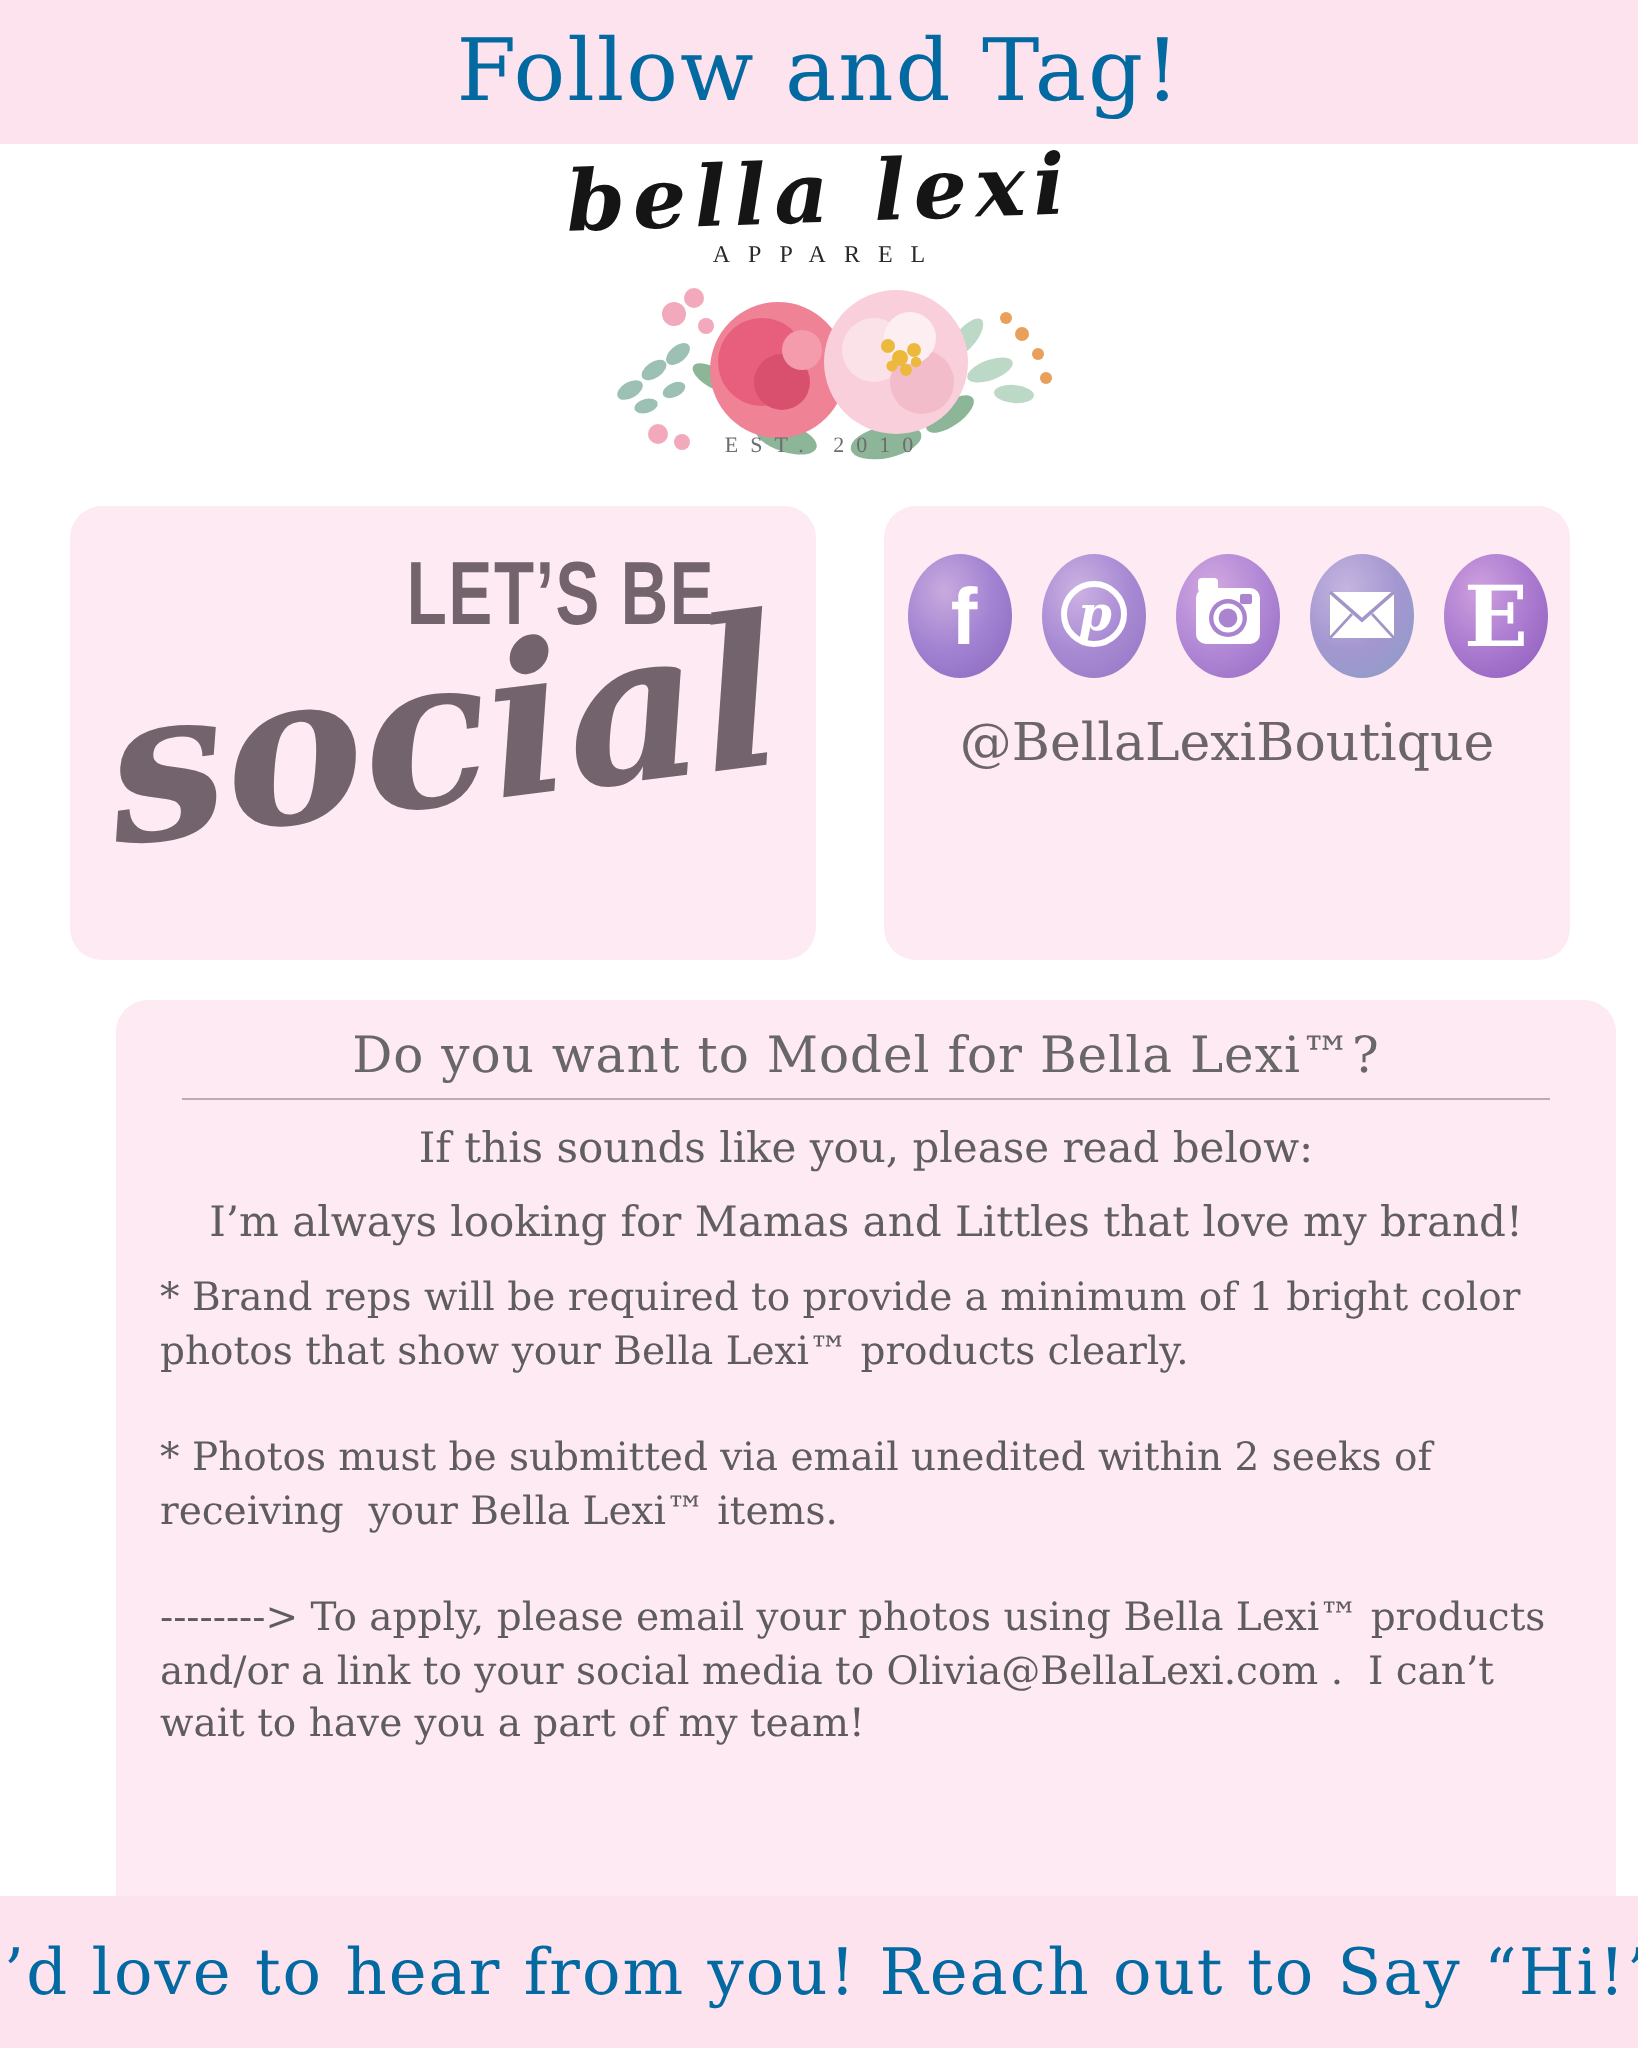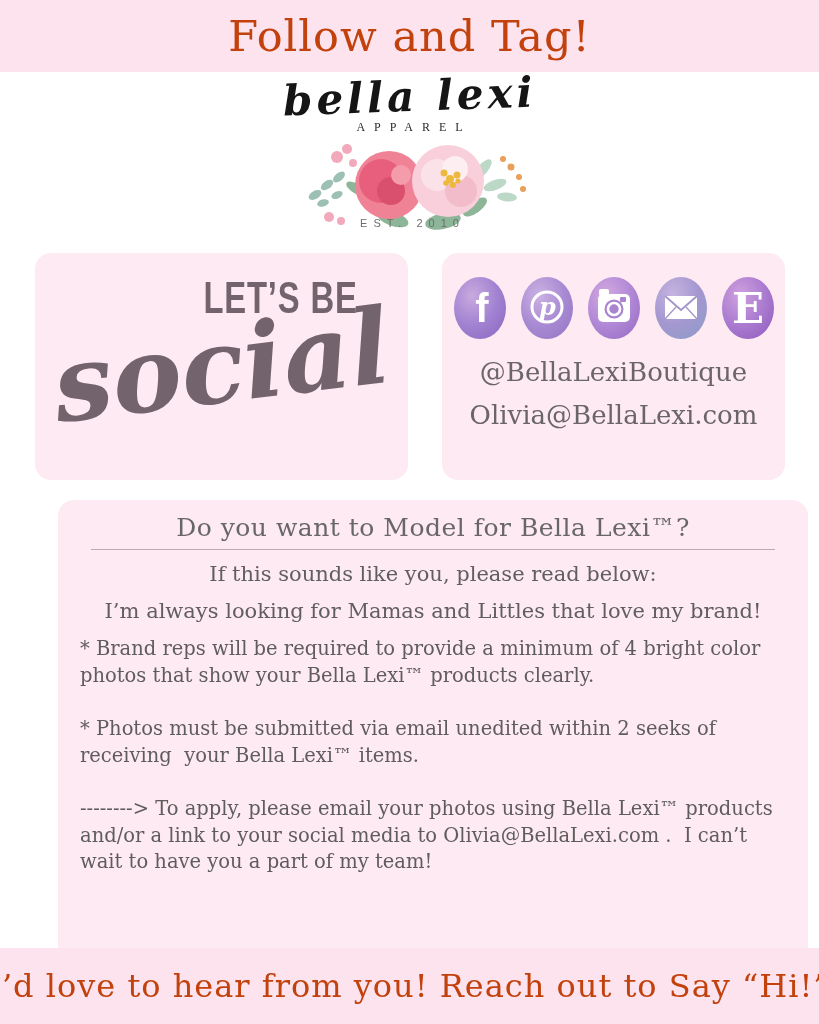--- a/index.html
+++ b/index.html
@@ -14,41 +14,41 @@
   .page { position:relative; width:819px; height:1024px; }
 
   
   .banner {
     width:100%; background:#fce3ee;
     display:flex; align-items:center; justify-content:center;
   }
   .banner.top { height:72px; }
   .banner.bottom { position:absolute; left:0; bottom:0; height:76px; }
   .banner-text {
-    color:#c2410c; letter-spacing:1px; white-space:nowrap;
+    color:#0369a1; letter-spacing:1px; white-space:nowrap;
   }
   .banner.top .banner-text { font-size:43px; }
   .banner.bottom .banner-text { font-size:32px; }
 
   
   .logo {
     height:181px; display:flex; flex-direction:column;
     align-items:center; justify-content:flex-start; padding-top:4px;
   }
   .logo-script {
     font-style:italic; font-weight:bold; font-size:42px; line-height:1;
     color:#151515; letter-spacing:4px; transform:rotate(-2deg);
   }
   .logo-sub {
     font-family:"Liberation Serif", serif; font-size:12px; letter-spacing:9px;
     color:#2a2a2a; margin-top:2px; text-indent:9px;
   }
   .flowers { margin-top:-2px; }
   .logo-est {
-    font-family:Liberation Sans, sans-serif; font-size:11px; letter-spacing:6px;
+    font-family:Liberation Serif, serif; font-size:11px; letter-spacing:6px;
     color:#6d6d6d; margin-top:-16px; text-indent:6px;
   }
 
   
   .card { background:#fdeaf2; border-radius:16px; position:absolute; }
   .card.lets  { left:35px;  top:253px; width:373px; height:227px; }
   .card.icons { left:442px; top:253px; width:343px; height:227px; }
 
   .lets-line1 {
     position:absolute; top:20px; left:118px; width:255px; text-align:center;
@@ -231,30 +231,29 @@
               <stop offset="100%" stop-color="#9361c0"></stop>
         </radialGradient>
           </defs>
         <ellipse cx="28" cy="33" rx="26" ry="31" fill="url(#g5)"></ellipse>
         <text x="28" y="48" text-anchor="middle" font-family="DejaVu Serif, serif" font-weight="bold" font-size="42" fill="#ffffff">E</text>
       </svg>
 
     </div>
     <div class="handle-block">
       <div class="handle-line">@BellaLexiBoutique</div>
-      <div class="handle-line">Olivia@BellaLexi.com</div>
     </div>
   </section>
 
   <section class="card model">
     <h2 class="model-heading" style="margin:0; font-weight:normal;">Do you want to Model for Bella Lexi™?</h2>
     <hr class="model-rule">
     <p class="model-intro">If this sounds like you, please read below:</p>
     <p class="model-intro">I’m always looking for Mamas and Littles that love my brand!</p>
-    <p class="model-par">* Brand reps will be required to provide a minimum of 4 bright color photos that show your Bella Lexi™ products clearly.</p>
+    <p class="model-par">* Brand reps will be required to provide a minimum of 1 bright color photos that show your Bella Lexi™ products clearly.</p>
     <p class="model-par">* Photos must be submitted via email unedited within 2 seeks of receiving  your Bella Lexi™ items.</p>
     <p class="model-par">--------&gt; To apply, please email your photos using Bella Lexi™ products and/or a link to your social media to Olivia@BellaLexi.com .  I can’t wait to have you a part of my team!</p>
   </section>
 
   <footer class="banner bottom">
     <div class="banner-text">I’d love to hear from you! Reach out to Say “Hi!”</div>
   </footer>
 
 </div>
 

